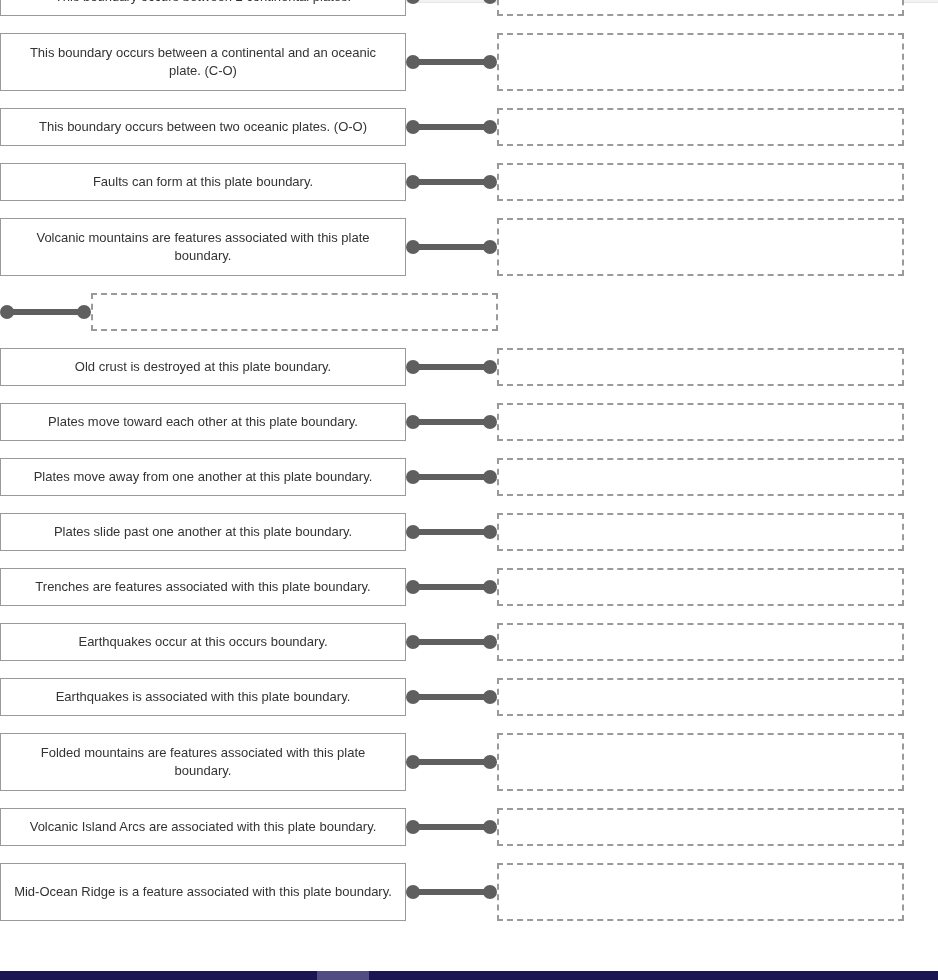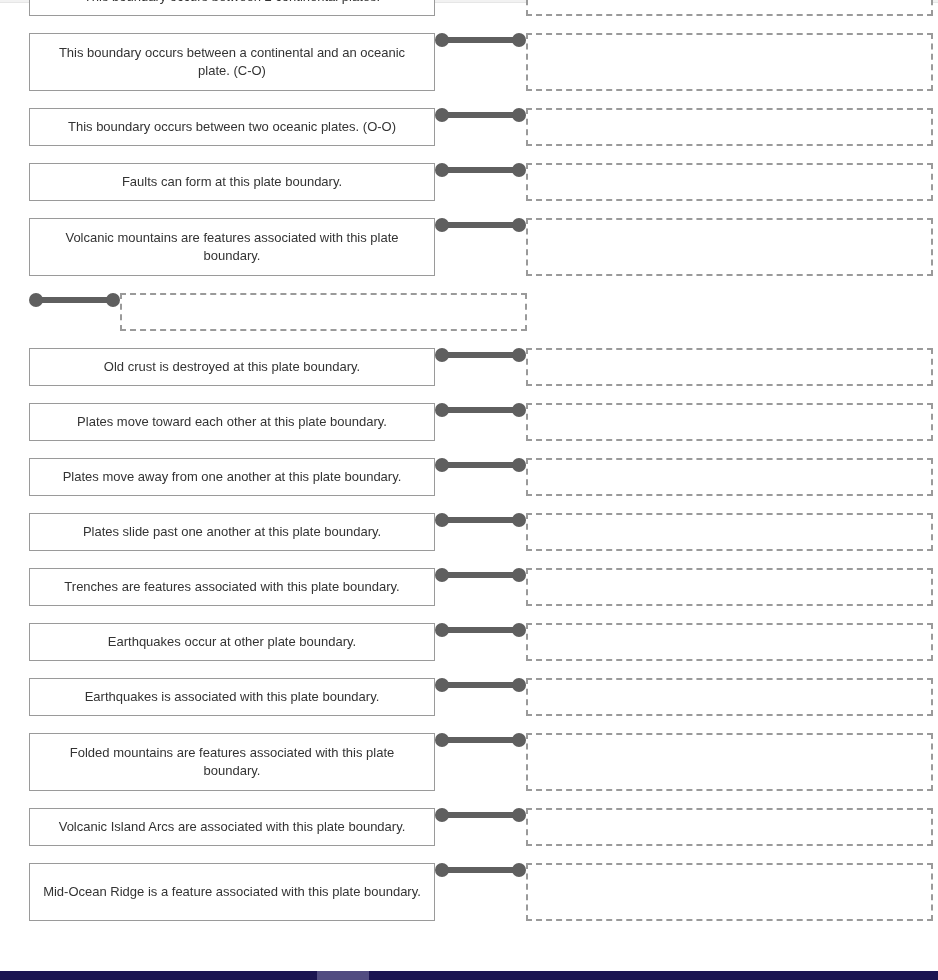--- a/index.html
+++ b/index.html
@@ -30,23 +30,22 @@
   #match-area {
     position: absolute;
     top: -22px;        
     left: 0;
     width: 938px;
   }
 
   .match-row {
     position: relative;
     display: flex;
-    align-items: flex-start;
+    align-items: center;
     margin-bottom: 17px;
-    padding-left: 29px;
   }
 
   .prompt-box {
     width: 406px;
     box-sizing: border-box;
     border: 1px solid #9a9a9a;
     background: #ffffff;
     color: #333333;
     font-size: 13px;
     line-height: 18px;
@@ -230,21 +229,21 @@
       </div>
       <div class="connector">
         <div class="bar"></div>
         <div class="knob left"></div>
         <div class="knob right"></div>
       </div>
       <div class="drop-zone"><span></span></div>
     </div>
     <div class="match-row">
       <div class="prompt-box">
-        <span>Earthquakes occur at other plate boundary.</span>
+        <span>Earthquakes occur at this occurs boundary.</span>
       </div>
       <div class="connector">
         <div class="bar"></div>
         <div class="knob left"></div>
         <div class="knob right"></div>
       </div>
       <div class="drop-zone"><span></span></div>
     </div>
     <div class="match-row">
       <div class="prompt-box">

